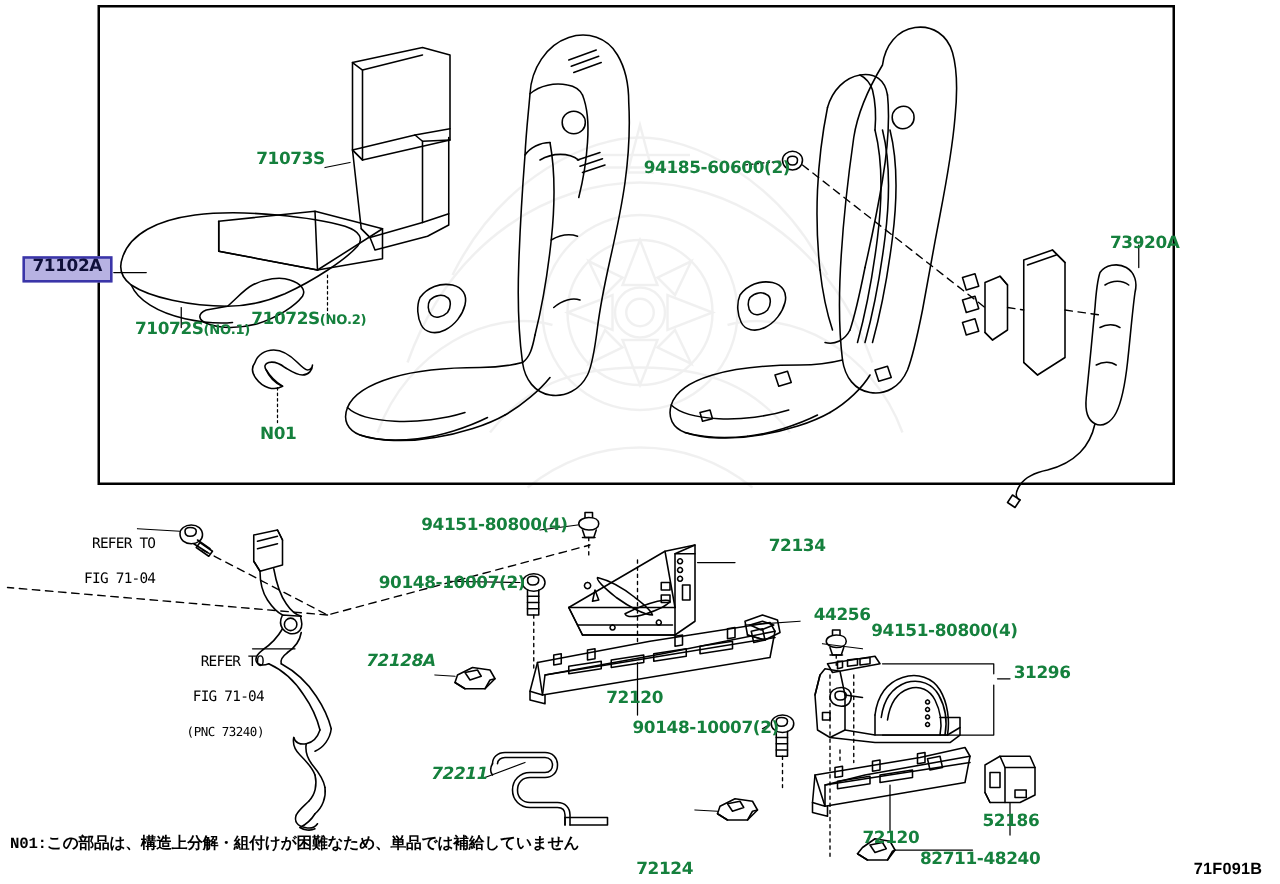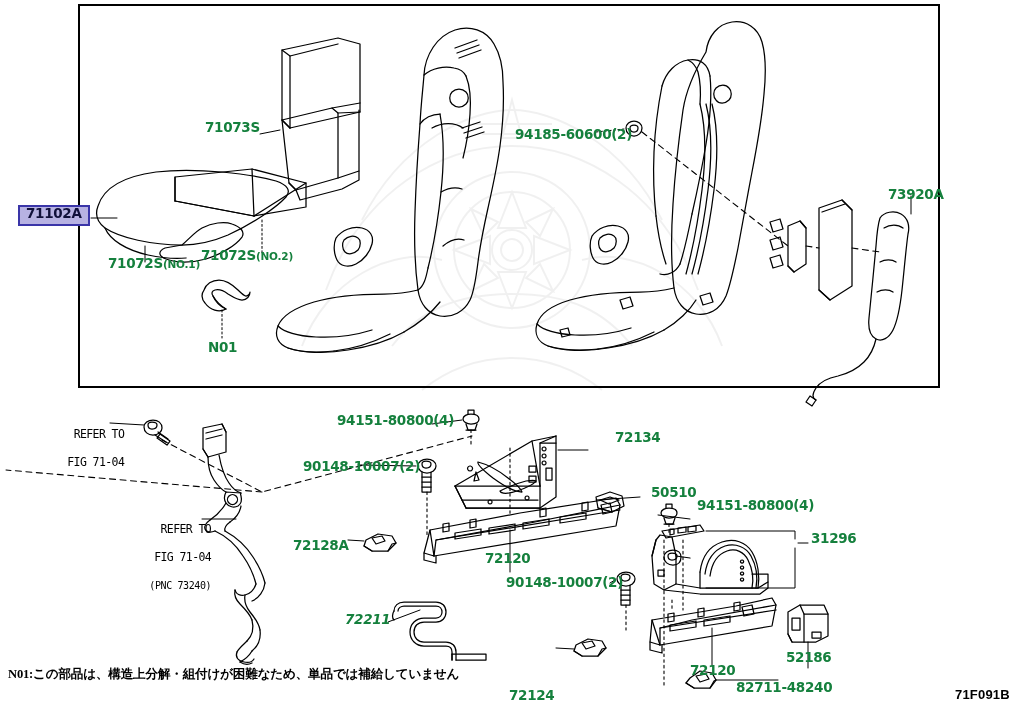--- a/index.html
+++ b/index.html
@@ -51,21 +51,21 @@
   .figid{
     position:absolute;
     font-family:"Liberation Sans", sans-serif;
     font-weight:700;
     font-size:13px;
     letter-spacing:0.2px;
   }
 
   .note{
     position:absolute;
-    font-family:Liberation Serif, serif;
+    font-family:Liberation Mono, monospace;
     font-weight:700;
     font-size:12.2px;
     letter-spacing:-0.35px;
     white-space:nowrap;
   }
   .note.jp{font-size:12.6px;letter-spacing:-0.2px;}
 
   .wm{opacity:0.055;}
 </style>
 </head>
@@ -535,27 +535,27 @@
     <span>FIG 71-04</span><br>
     <span class="pnc">(PNC 73240)</span>
   </div>
 
   <div class="lbl" style="left:337px;top:413px;">94151-80800(4)</div>
 
   <div class="lbl" style="left:303px;top:459px;">90148-10007(2)</div>
 
   <div class="lbl" style="left:591px;top:430px;margin-left:24px;">72134</div>
 
-  <div class="lbl" style="left:651px;top:485px;">50510</div>
+  <div class="lbl" style="left:651px;top:485px;">44256</div>
 
   <div class="lbl" style="left:697px;top:498px;">94151-80800(4)</div>
 
   <div class="lbl" style="left:811px;top:531px;">31296</div>
 
-  <div class="lbl" style="left:293px;top:538px;">72128A</div>
+  <div class="lbl" style="left:293px;top:522px;font-style:italic;">72128A</div>
 
   <div class="lbl" style="left:485px;top:551px;">72120</div>
 
   <div class="lbl" style="left:506px;top:575px;">90148-10007(2)</div>
 
   <div class="lbl" style="left:345px;top:612px;font-style:italic;">72211</div>
 
   <div class="lbl" style="left:509px;top:649px;margin-top:39px;">72124</div>
 
   <div class="lbl" style="left:690px;top:663px;">72120</div>

